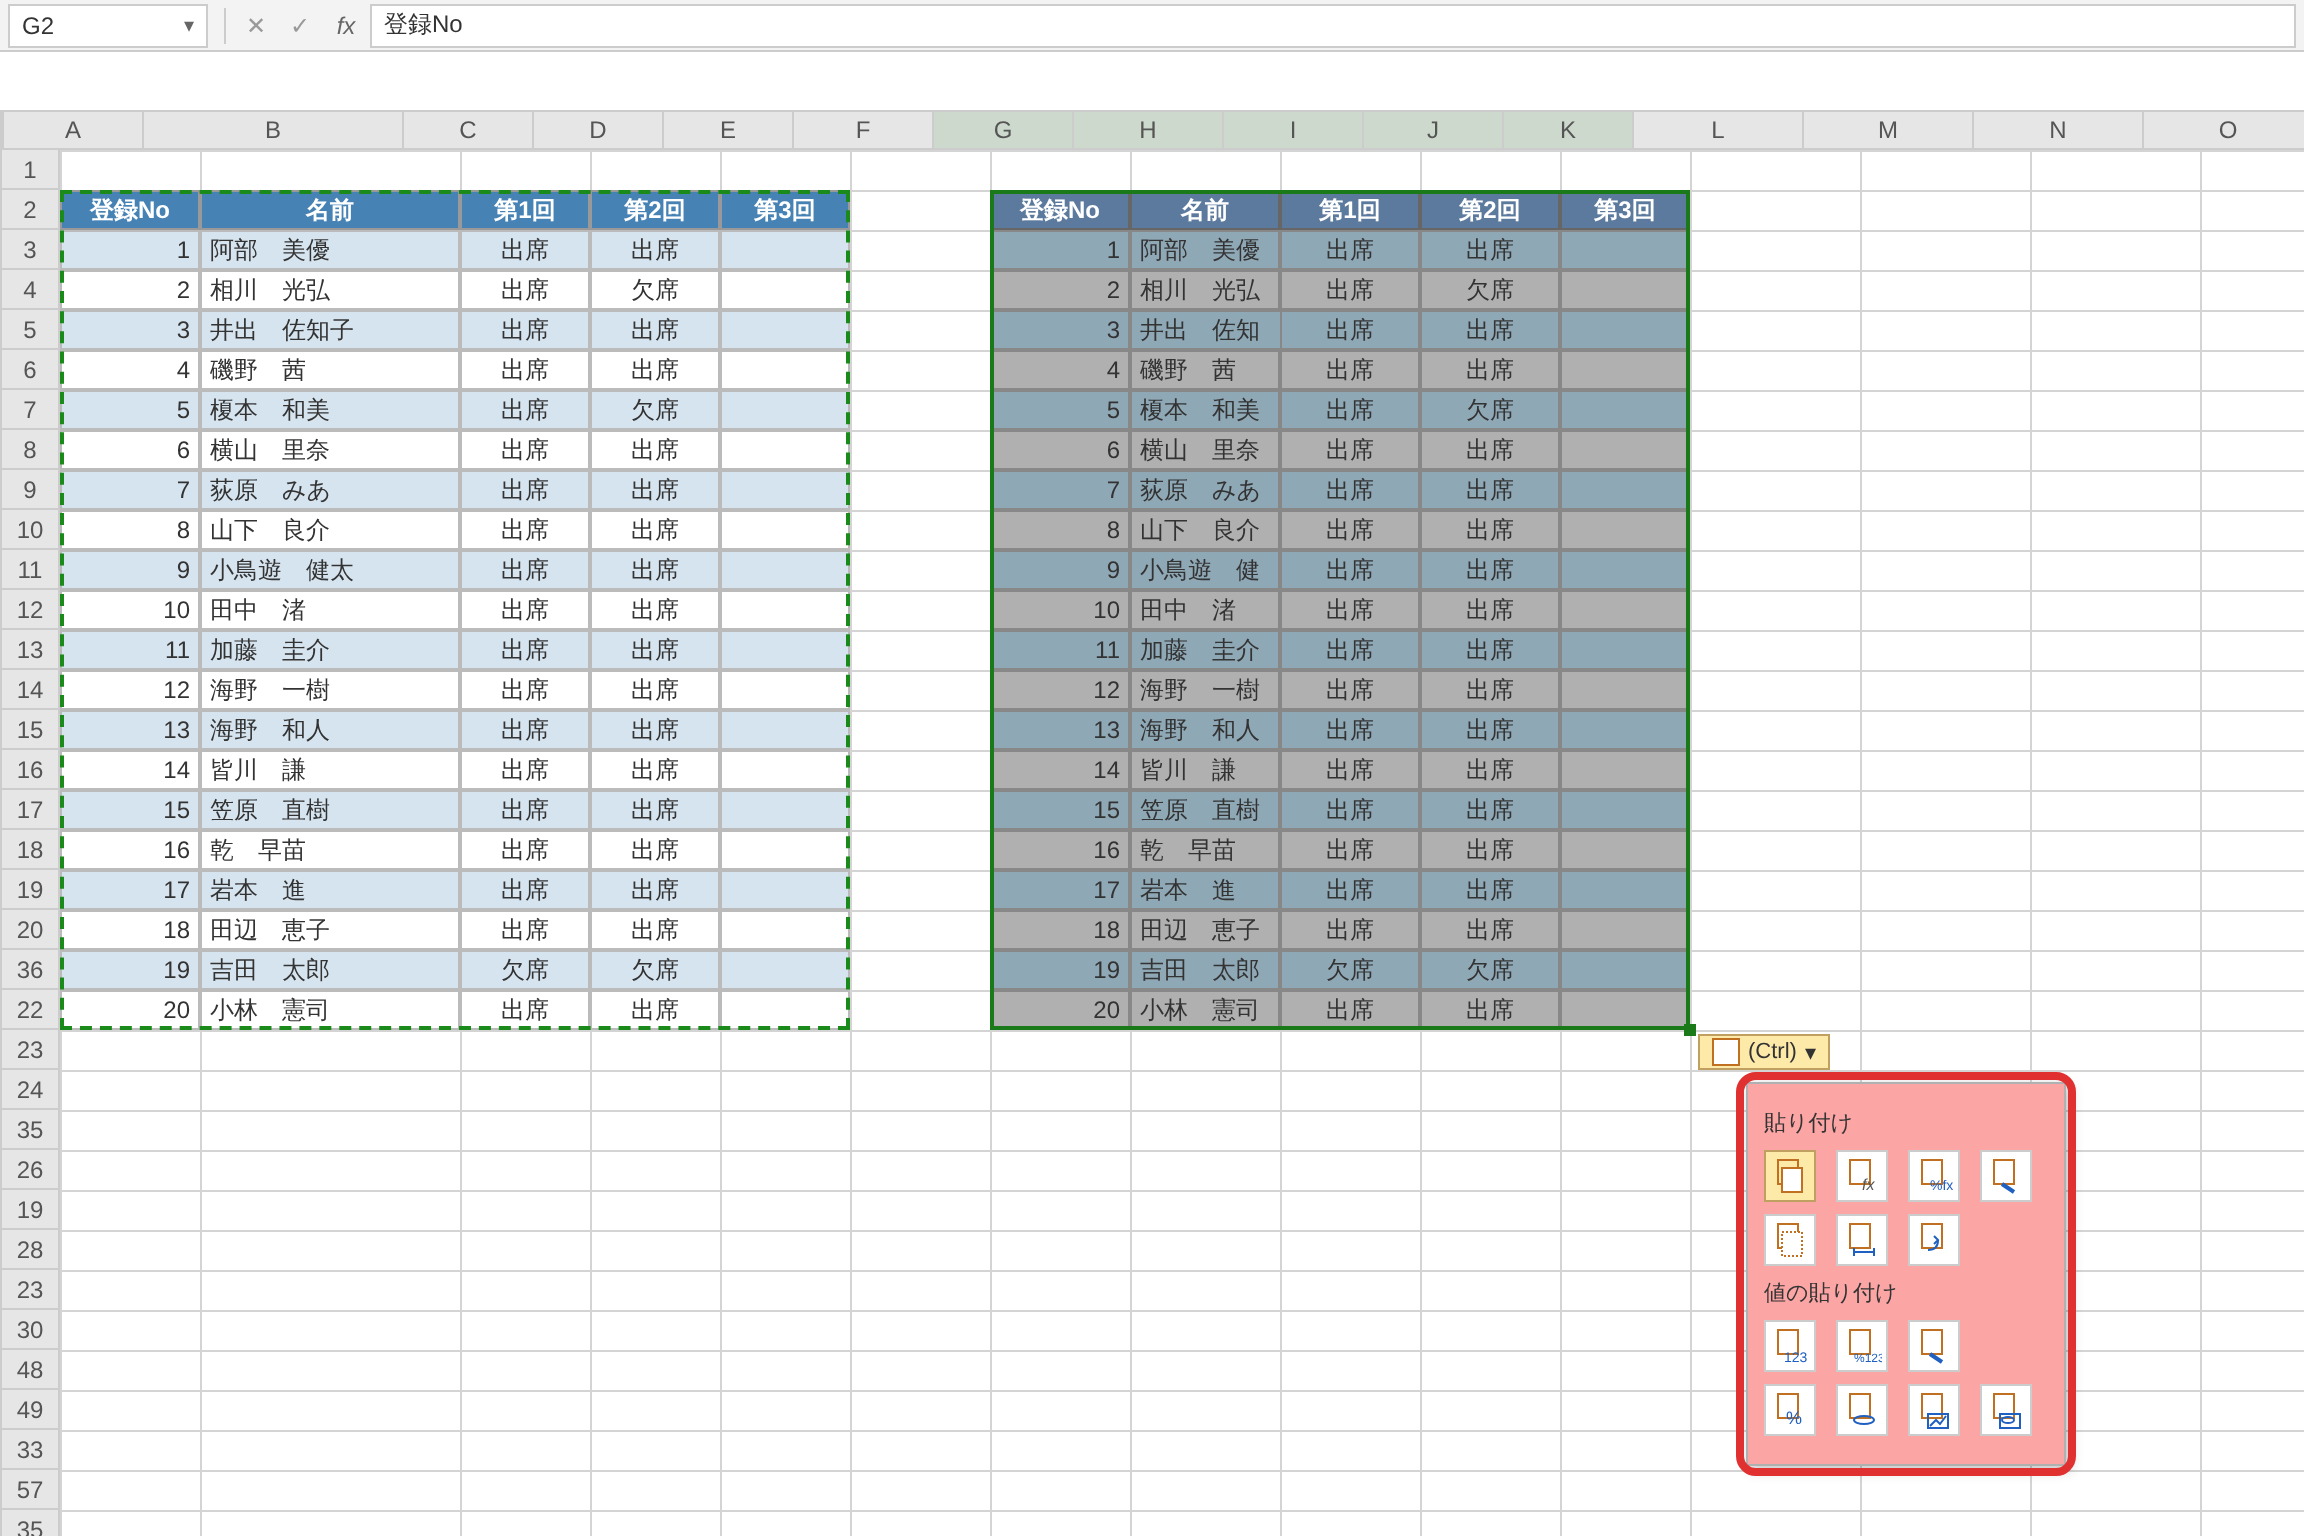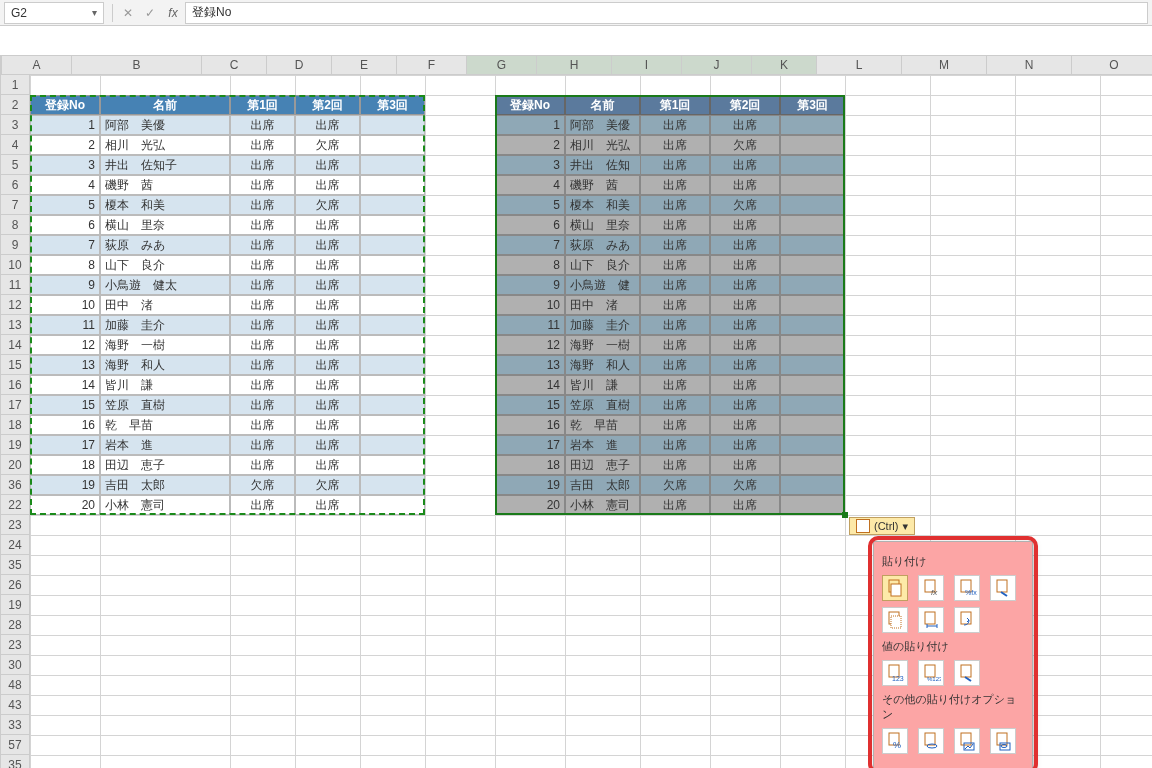--- a/index.html
+++ b/index.html
@@ -124,21 +124,21 @@
     <div class="row-h">22</div>
     <div class="row-h">23</div>
     <div class="row-h">24</div>
     <div class="row-h">35</div>
     <div class="row-h">26</div>
     <div class="row-h">19</div>
     <div class="row-h">28</div>
     <div class="row-h">23</div>
     <div class="row-h">30</div>
     <div class="row-h">48</div>
-    <div class="row-h">43</div>
+    <div class="row-h">49</div>
     <div class="row-h">33</div>
     <div class="row-h">57</div>
     <div class="row-h">35</div>
   </div>
 
 <div class="sheet" id="sheet">
 
 <div class="grid-line-v" style="left: 0px;"></div>
     <div class="grid-line-v" style="left: 70px;"></div>
     <div class="grid-line-v" style="left: 200px;"></div>
@@ -474,21 +474,20 @@
           <text x="6" y="18" font-size="6" fill="#2060c0">%123</text>
         </svg>
       </div>
     <div class="pp-ic">
         <svg viewBox="0 0 20 20">
           <rect x="4" y="2" width="10" height="12" fill="none" stroke="#c07020"></rect>
           <path d="M8 14 l6 4" stroke="#2060c0" stroke-width="2"></path>
         </svg>
       </div>
   </div>
-  <div class="pp-label">その他の貼り付けオプション</div>
   <div class="pp-row">
     <div class="pp-ic">
         <svg viewBox="0 0 20 20">
           <rect x="4" y="2" width="10" height="12" fill="none" stroke="#c07020"></rect>
           <text x="8" y="17" font-size="9" fill="#2060c0">%</text>
         </svg>
       </div>
     <div class="pp-ic">
         <svg viewBox="0 0 20 20">
           <rect x="4" y="2" width="10" height="12" fill="none" stroke="#c07020"></rect>

